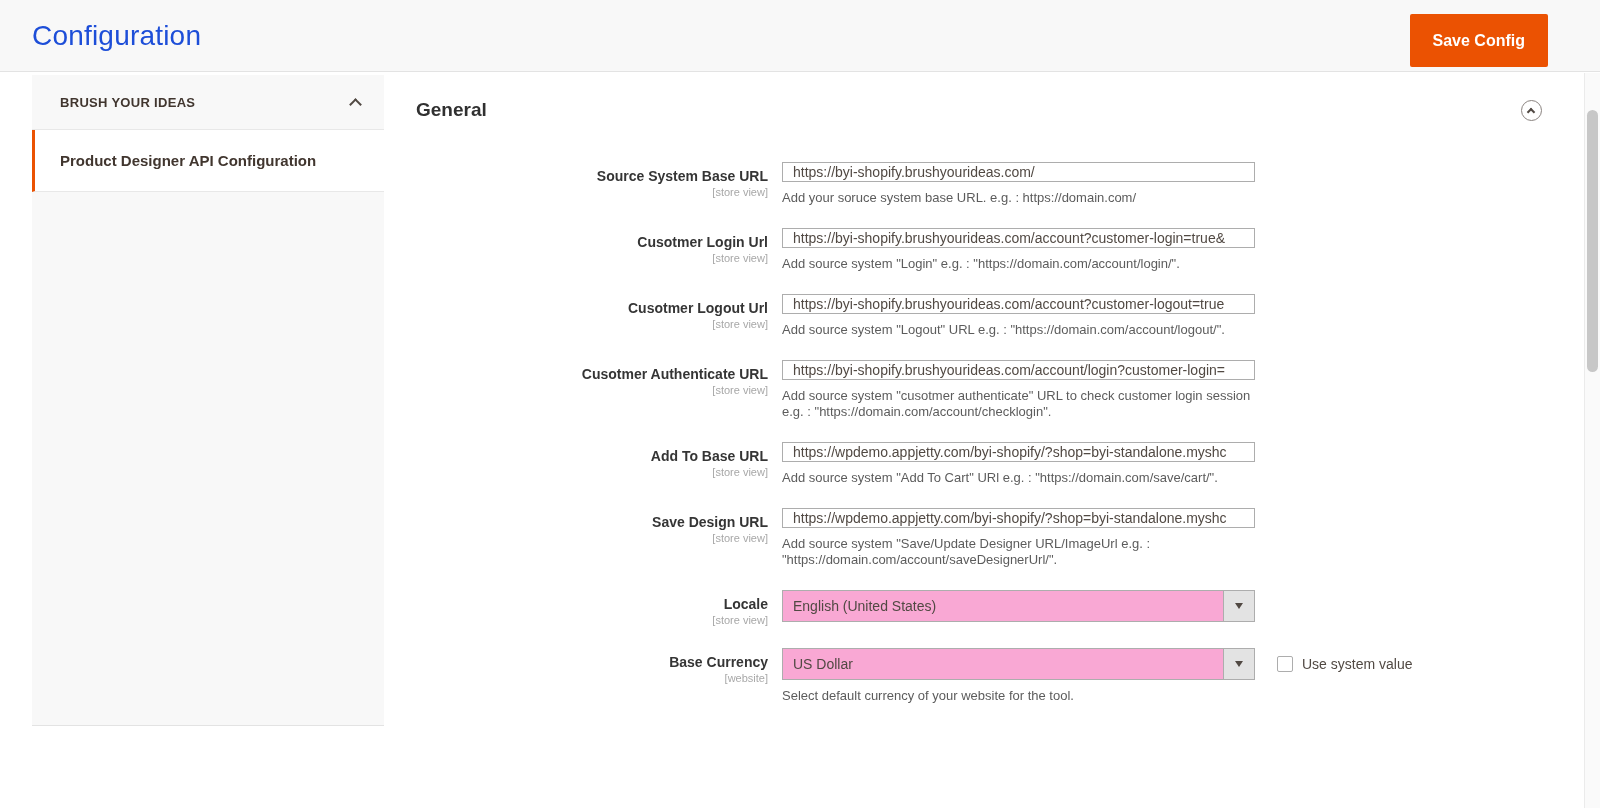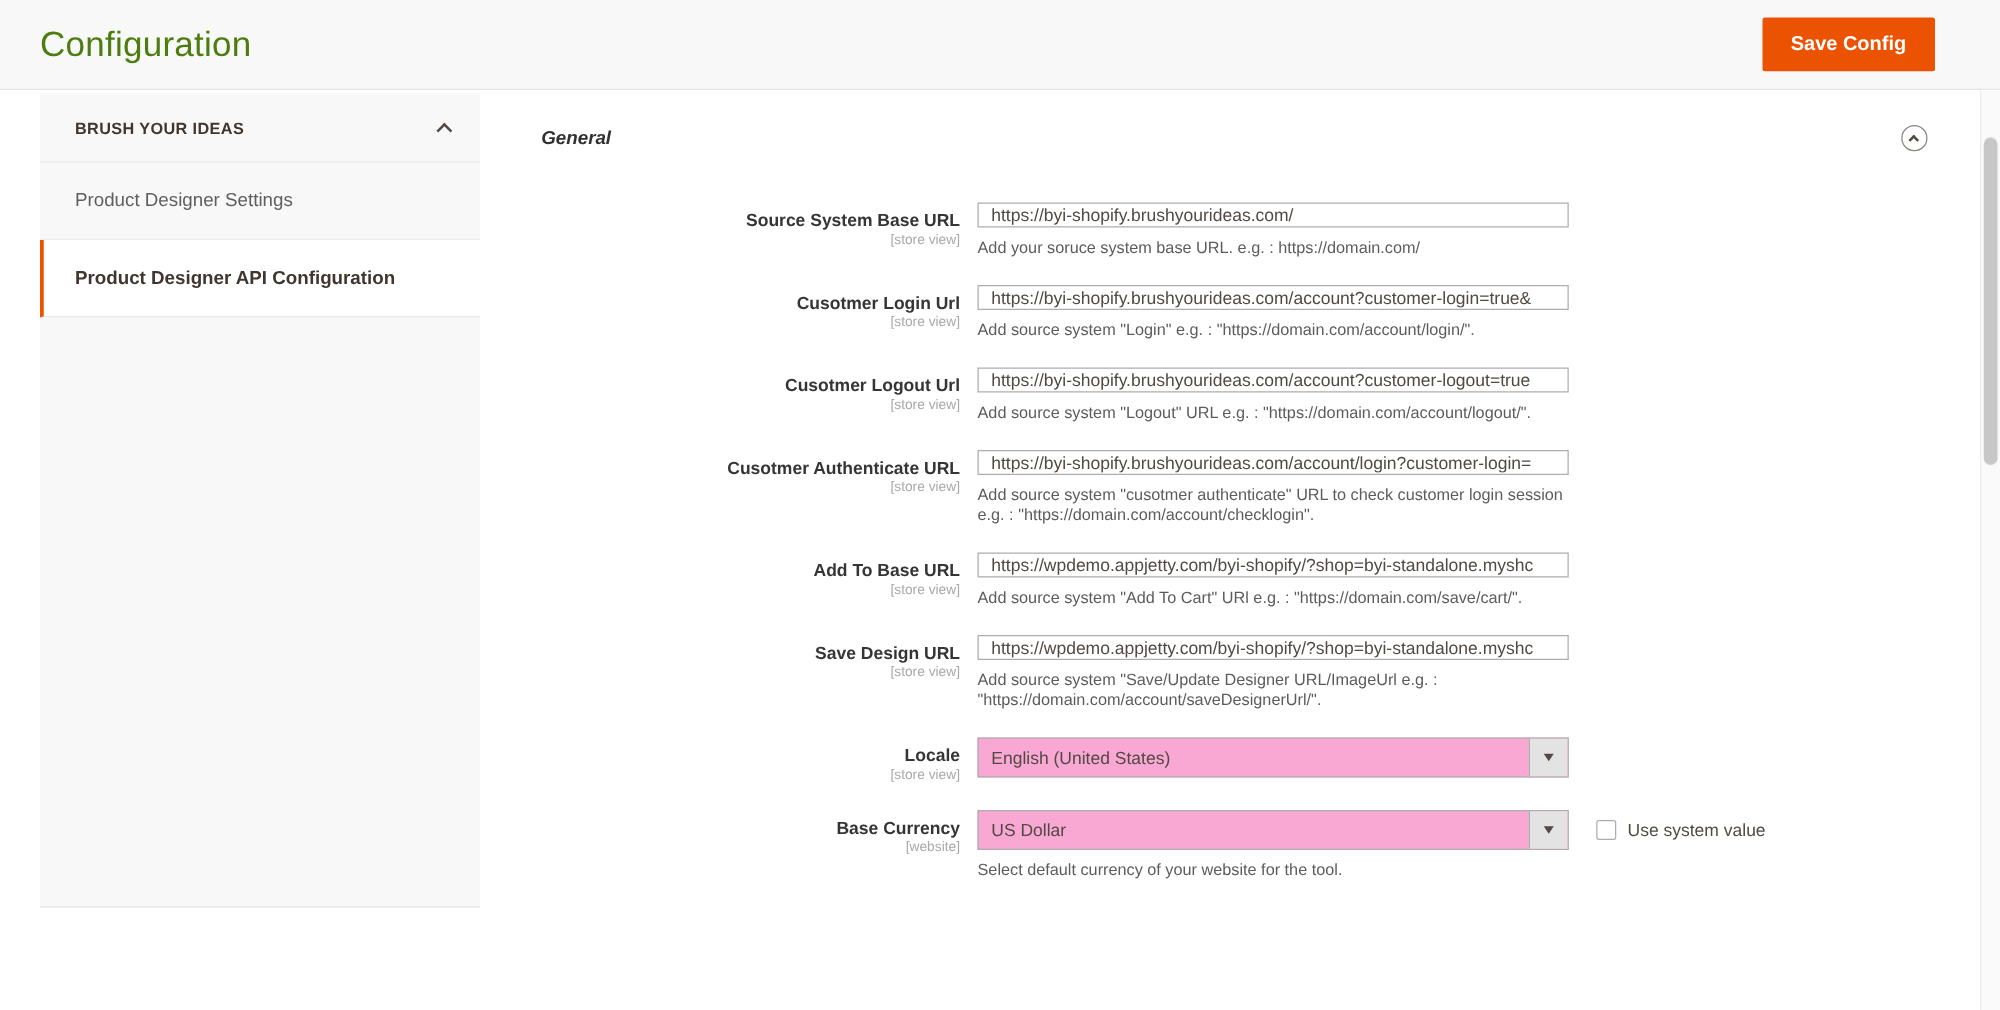--- a/index.html
+++ b/index.html
@@ -12,24 +12,24 @@
   }
 
   
   .page-header {
     position:relative; height:72px;
     background:#f8f8f8;
     border-bottom:1px solid #e3e3e3;
   }
   .page-title {
     position:absolute; left:32px; top:50%; transform:translateY(-50%);
-    margin:0; font-size:28px; font-weight:400; color:#4d7c0f; letter-spacing:.2px;
+    margin:0; font-size:28px; font-weight:400; color:#1d4ed8; letter-spacing:.2px;
   }
   .save-btn {
-    position:absolute; right:52px; top:14px; height:43px;
+    position:absolute; right:52px; top:14px; height:53px;
     padding:0 23px;
     background:#eb5202; color:#ffffff;
     border:0; border-radius:2px;
     font-family:inherit; font-size:16px; font-weight:700;
     cursor:pointer;
   }
 
   
   .content { display:flex; padding-left:32px; margin-top:3px; }
 
@@ -67,21 +67,21 @@
     background:#ffffff;
     border-left:3px solid #eb5202;
     border-bottom:1px solid #e8e8e8;
     padding-left:25px;
     color:#41362f; font-weight:600;
   }
 
   
   .main { flex:1; padding:24px 58px 0 32px; }
   .section-header { display:flex; align-items:center; justify-content:space-between; height:22px; }
-  .section-title { margin:17px; font-size:15px; font-weight:600; color:#303030;font-style:italic; }
+  .section-title { margin:0; font-size:19px; font-weight:600; color:#303030; }
   .collapse-btn {
     width:21px; height:21px; border-radius:50%;
     border:1px solid #8a837f; background:transparent;
     position:relative; cursor:pointer; padding:0;
   }
   .collapse-btn .chev {
     position:absolute; left:6px; top:8px;
     width:6px; height:6px;
     border-left:2px solid #514943; border-top:2px solid #514943;
     transform:rotate(45deg);
@@ -146,23 +146,20 @@
   <h1 class="page-title">Configuration</h1>
   <button class="save-btn">Save Config</button>
 </header>
 
 <div class="content">
 
   <aside class="sidebar">
     <div class="nav-header">
       <span class="nav-header-label">BRUSH YOUR IDEAS</span>
       <span class="chev-up"></span>
-    </div>
-    <div class="nav-item">
-      <span>Product Designer Settings</span>
     </div>
     <div class="nav-item active">
       <span>Product Designer API Configuration</span>
     </div>
   </aside>
 
   <main class="main">
     <div class="section-header">
       <h2 class="section-title">General</h2>
       <button class="collapse-btn" aria-label="collapse">

